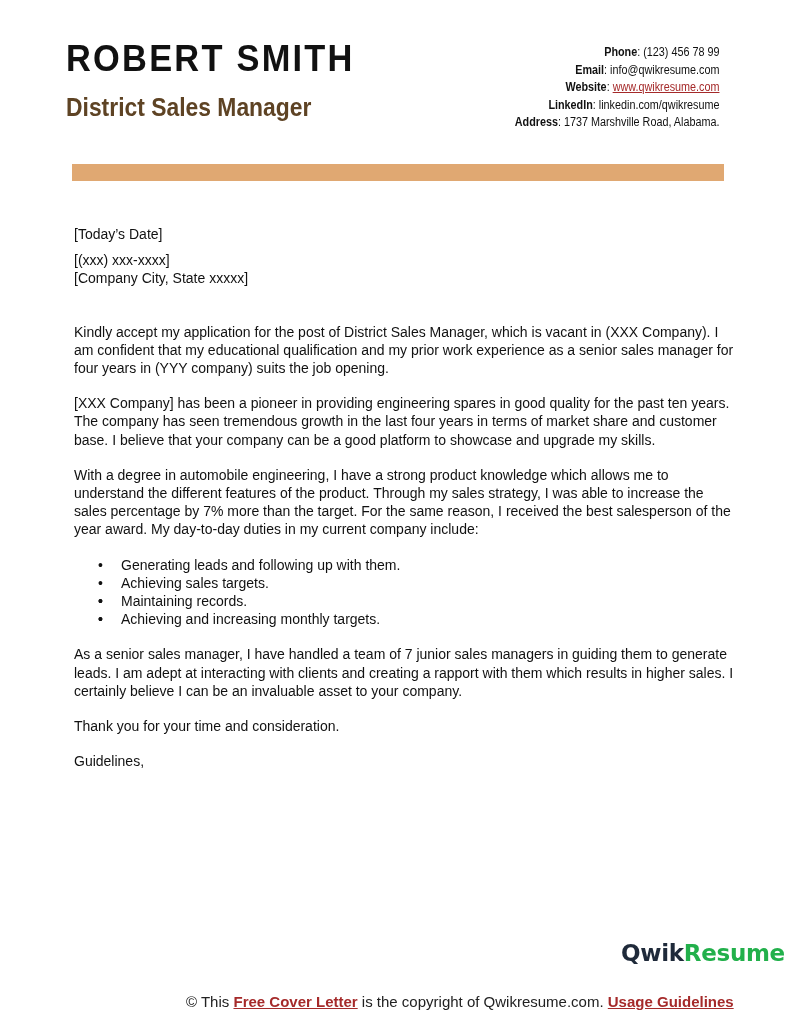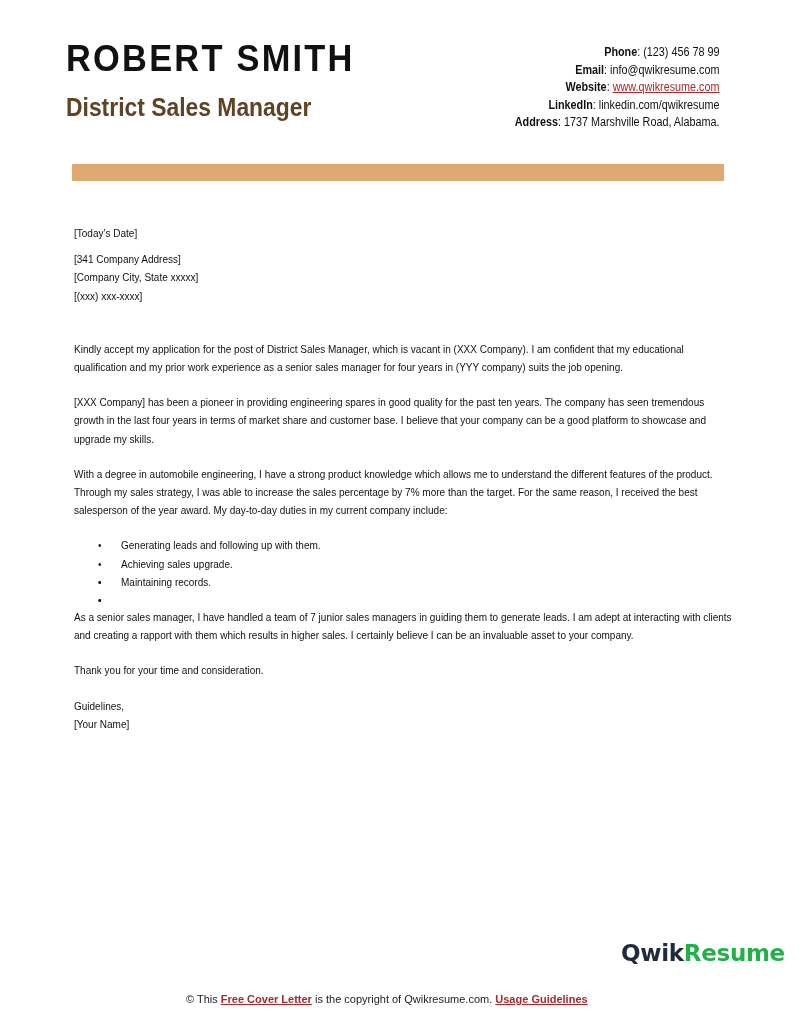--- a/index.html
+++ b/index.html
@@ -61,21 +61,21 @@
       top: 164px;
       width: 652px;
       height: 17px;
       background: #e0a872;
     }
     .letter {
       position: absolute;
       left: 74px;
       top: 225px;
       width: 660px;
-      font-size: 10px;
+      font-size: 14px;
       line-height: 18.2px;
       color: #111111;
     }
     .letter p {
       margin: 0;
     }
     .gap-sm { height: 8px; }
     .gap-lg { height: 27px; }
     .gap-md { height: 17px; }
     .duties {
@@ -89,21 +89,21 @@
     }
     .duties li .bullet {
       position: absolute;
       left: 24px;
       top: 0;
     }
     .footer-note {
       position: absolute;
       left: 186px;
       top: 993px;
-      font-size: 11px;
+      font-size: 15px;
       color: #222222;
     }
     .footer-note a {
       color: #a52a2a;
       font-weight: bold;
       text-decoration: underline;
     }
     .brand {
       position: absolute;
       left: 621px;
@@ -138,46 +138,44 @@
   <div>
     <span class="label">Address</span><span>: </span><span>1737 Marshville Road, Alabama.</span>
   </div>
 </div>
 
 <div class="rule-bar"></div>
 
 <div class="letter">
   <p>[Today’s Date]</p>
   <div class="gap-sm"></div>
-  <p>[341 Company Address]</p>
+  <p>[(xxx) xxx-xxxx]</p>
   <p>[Company City, State xxxxx]</p>
-  <p>[(xxx) xxx-xxxx]</p>
   <div class="gap-lg"></div>
   <div class="gap-sm"></div>
   <p>Kindly accept my application for the post of District Sales Manager, which is vacant in (XXX Company). I am confident that my educational qualification and my prior work experience as a senior sales manager for four years in (YYY company) suits the job opening.</p>
   <div class="gap-md"></div>
   <p>[XXX Company] has been a pioneer in providing engineering spares in good quality for the past ten years. The company has seen tremendous growth in the last four years in terms of market share and customer base. I believe that your company can be a good platform to showcase and upgrade my skills.</p>
   <div class="gap-md"></div>
   <p>With a degree in automobile engineering, I have a strong product knowledge which allows me to understand the different features of the product.  Through my sales strategy, I was able to increase the sales percentage by 7% more than the target. For the same reason, I received the best salesperson of the year award. My day-to-day duties in my current company include:</p>
   <div class="gap-md"></div>
   <ul class="duties">
     <li><span class="bullet">•</span><span>Generating leads and following up with them.</span></li>
-    <li><span class="bullet">•</span><span>Achieving sales upgrade.</span></li>
+    <li><span class="bullet">•</span><span>Achieving sales targets.</span></li>
     <li><span class="bullet">•</span></li>
     <li><span class="bullet">•</span><span>Maintaining records.</span></li>
     <li><span class="bullet">•</span></li>
-    <li><span class="bullet">•</span></li>
+    <li><span class="bullet">•</span><span>Achieving and increasing monthly targets.</span></li>
   </ul>
   <div class="gap-md"></div>
   <p>As a senior sales manager, I have handled a team of 7 junior sales managers in guiding them to generate leads. I am adept at interacting with clients and creating a rapport with them which results in higher sales. I certainly believe I can be an invaluable asset to your company.</p>
   <div class="gap-md"></div>
   <p>Thank you for your time and consideration.</p>
   <div class="gap-md"></div>
   <p>Guidelines,</p>
-  <p>[Your Name]</p>
 </div>
 
 <div class="footer-note">
   <span>© This </span><a>Free Cover Letter</a><span> is the copyright of Qwikresume.com. </span><a>Usage Guidelines</a>
 </div>
 
 <div class="brand">
   <span class="qwik">Qwik</span><span class="resume">Resume</span>
 </div>
 

